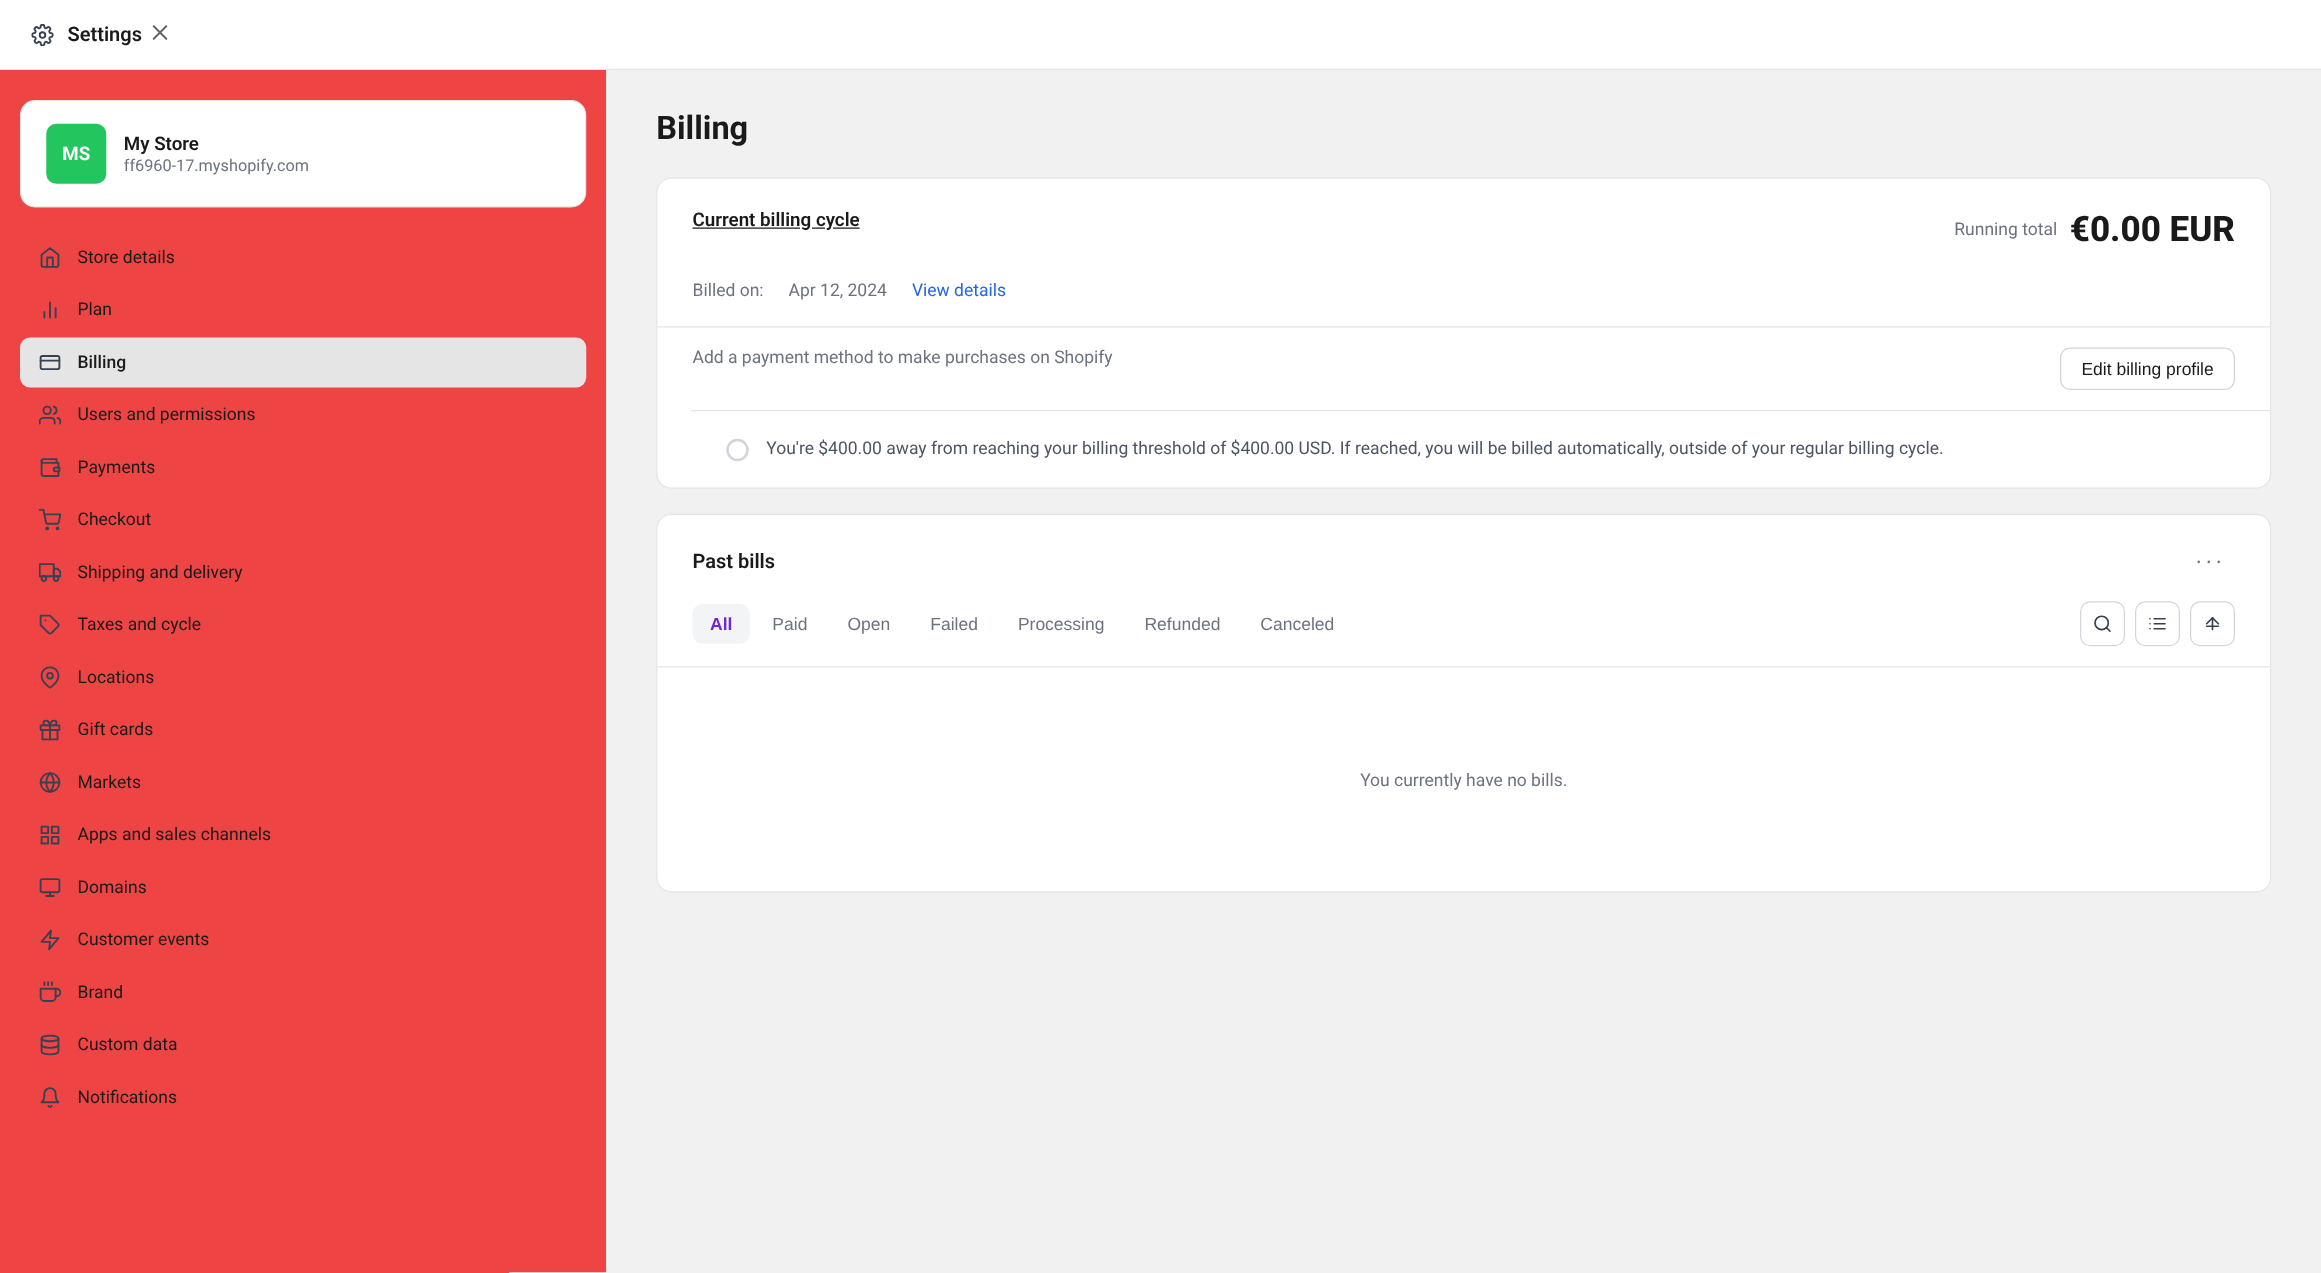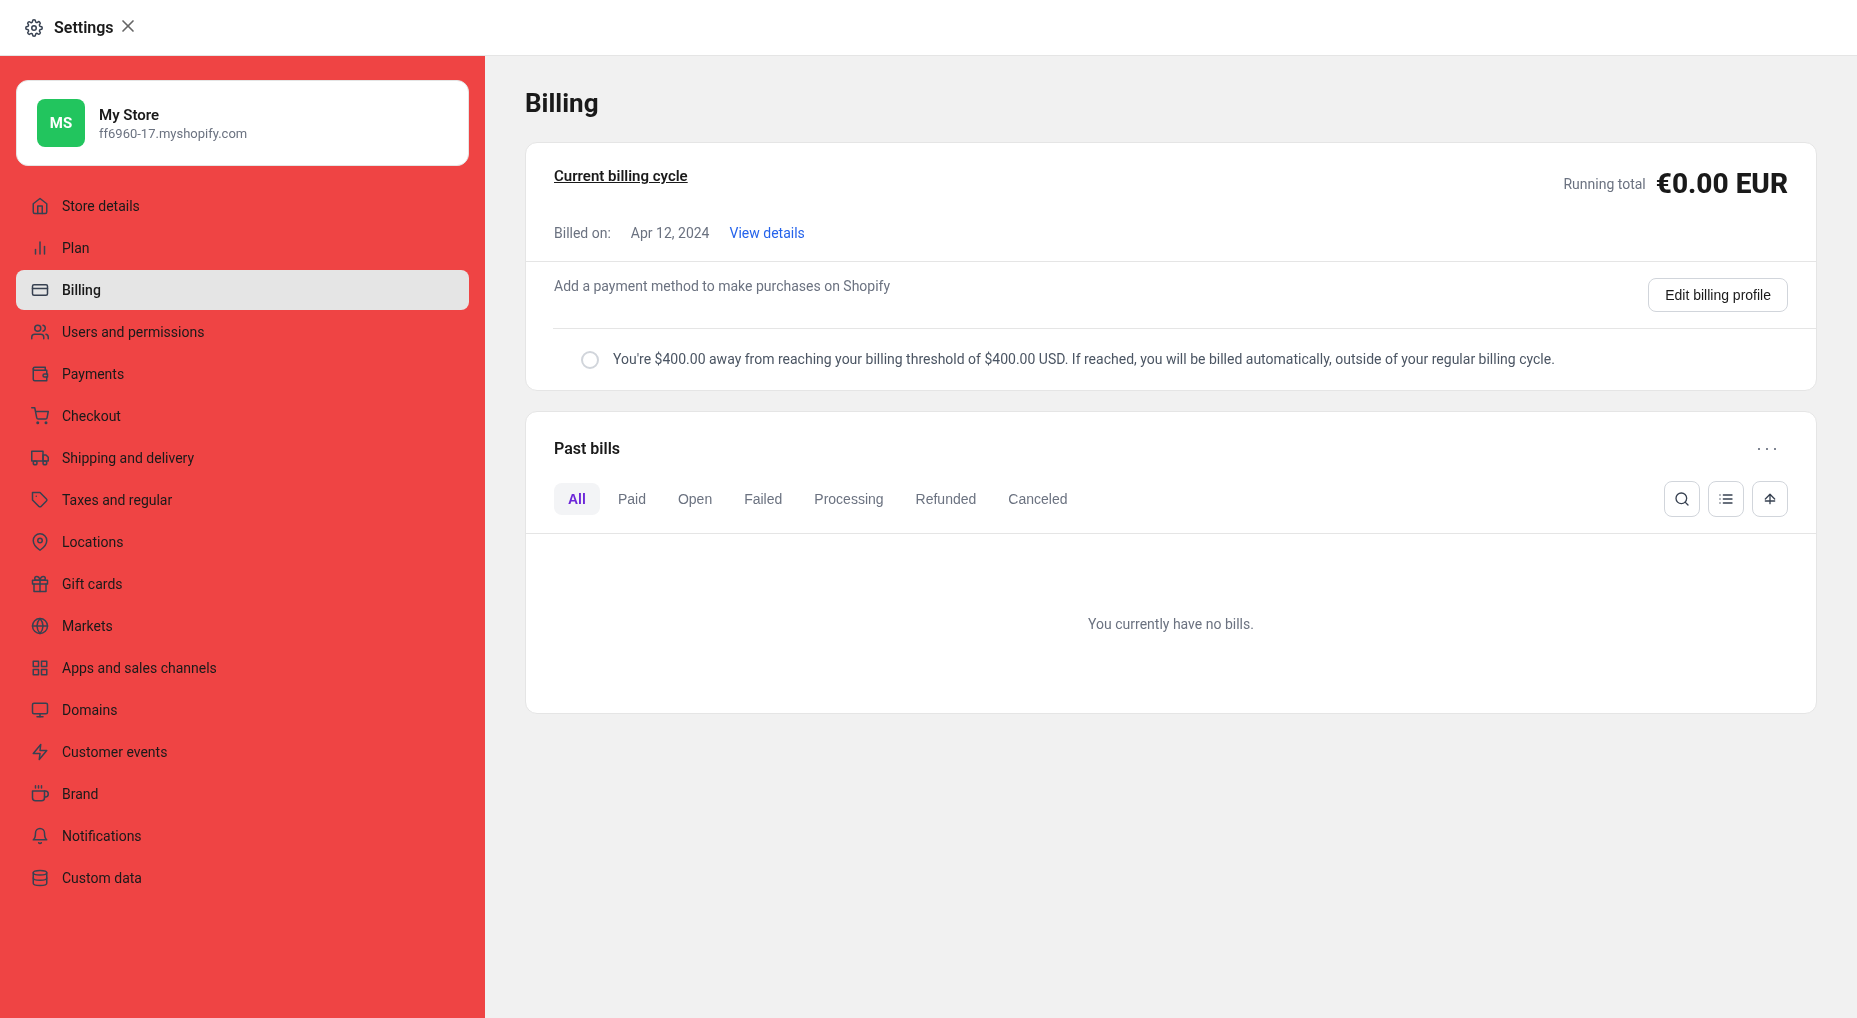--- a/index.html
+++ b/index.html
@@ -413,21 +413,21 @@
         </span>
         <span>Shipping and delivery</span>
       </li>
       <li class="nav-item">
         <span class="nav-icon">
           <svg width="18" height="18" viewBox="0 0 24 24" fill="none" stroke="#374151" stroke-width="2" stroke-linecap="round" stroke-linejoin="round">
               <path d="M20.59 13.41l-7.17 7.17a2 2 0 0 1-2.83 0L2 12V2h10l8.59 8.59a2 2 0 0 1 0 2.82z"></path>
               <line x1="7" y1="7" x2="7.01" y2="7"></line>
             </svg>
         </span>
-        <span>Taxes and regular</span>
+        <span>Taxes and cycle</span>
       </li>
       <li class="nav-item">
         <span class="nav-icon">
           <svg width="18" height="18" viewBox="0 0 24 24" fill="none" stroke="#374151" stroke-width="2" stroke-linecap="round" stroke-linejoin="round">
               <path d="M21 10c0 7-9 13-9 13s-9-6-9-13a9 9 0 0 1 18 0z"></path>
               <circle cx="12" cy="10" r="3"></circle>
             </svg>
         </span>
         <span>Locations</span>
       </li>
@@ -490,35 +490,35 @@
               <line x1="6" y1="1" x2="6" y2="4"></line>
               <line x1="10" y1="1" x2="10" y2="4"></line>
               <line x1="14" y1="1" x2="14" y2="4"></line>
             </svg>
         </span>
         <span>Brand</span>
       </li>
       <li class="nav-item">
         <span class="nav-icon">
           <svg width="18" height="18" viewBox="0 0 24 24" fill="none" stroke="#374151" stroke-width="2" stroke-linecap="round" stroke-linejoin="round">
-              <path d="M18 8A6 6 0 0 0 6 8c0 7-3 9-3 9h18s-3-2-3-9"></path>
-              <path d="M13.73 21a2 2 0 0 1-3.46 0"></path>
-            </svg>
-        </span>
-        <span>Notifications</span>
-      </li>
-      <li class="nav-item">
-        <span class="nav-icon">
-          <svg width="18" height="18" viewBox="0 0 24 24" fill="none" stroke="#374151" stroke-width="2" stroke-linecap="round" stroke-linejoin="round">
               <ellipse cx="12" cy="5" rx="9" ry="3"></ellipse>
               <path d="M21 12c0 1.66-4 3-9 3s-9-1.34-9-3"></path>
               <path d="M3 5v14c0 1.66 4 3 9 3s9-1.34 9-3V5"></path>
             </svg>
         </span>
         <span>Custom data</span>
+      </li>
+      <li class="nav-item">
+        <span class="nav-icon">
+          <svg width="18" height="18" viewBox="0 0 24 24" fill="none" stroke="#374151" stroke-width="2" stroke-linecap="round" stroke-linejoin="round">
+              <path d="M18 8A6 6 0 0 0 6 8c0 7-3 9-3 9h18s-3-2-3-9"></path>
+              <path d="M13.73 21a2 2 0 0 1-3.46 0"></path>
+            </svg>
+        </span>
+        <span>Notifications</span>
       </li>
     </ul>
   </aside>
 
   <main class="main">
     <h1 class="page-title">Billing</h1>
 
     <div class="card">
       <div class="billing-cycle-header">
         <div>

